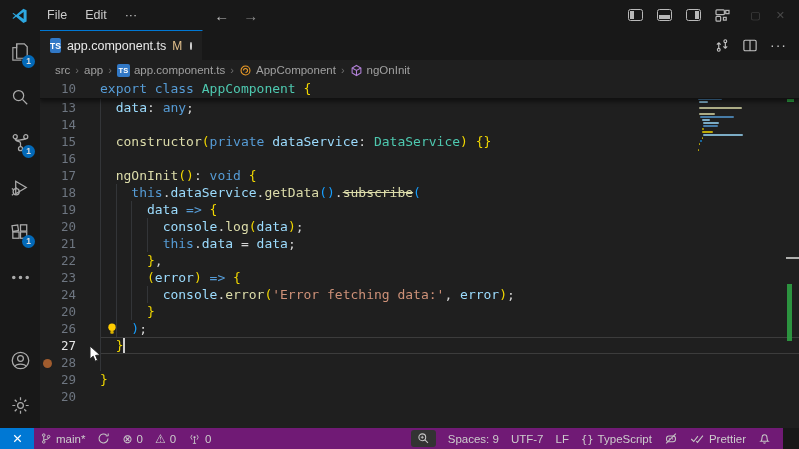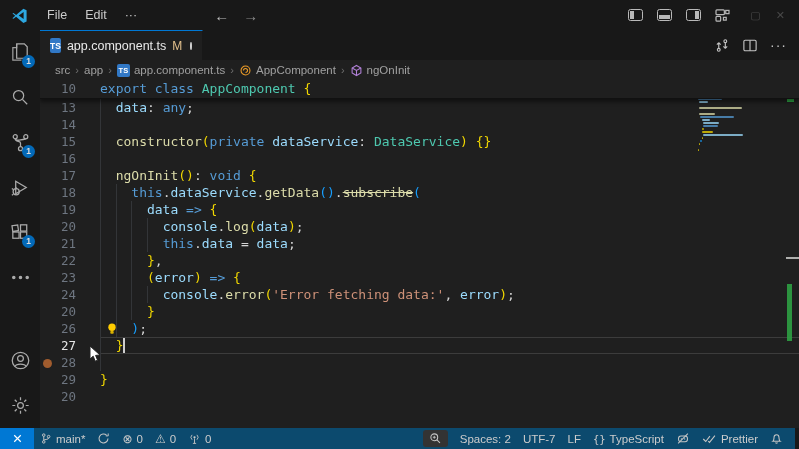--- a/index.html
+++ b/index.html
@@ -53,21 +53,21 @@
   .git-add { position:absolute; left:36px; top:0; width:3px; height:23px; background:#2ea043; }
 
   
   #minimap { position:absolute; left:658px; top:18px; width:62px; }
   .mm-row { height:2px; margin-bottom:1px; border-radius:1px; opacity:.75; }
   #ovr-green-sq { position:absolute; right:5px; top:16px; width:7px; height:6px; background:#2ea043; }
   #ovr-cursor { position:absolute; right:0; top:177px; width:13px; height:2px; background:#aeafad; }
   #ovr-green-bar { position:absolute; right:7px; top:204px; width:5px; height:57px; background:#2ea043; opacity:.9; }
 
   
-  #statusbar { position:absolute; left:0; right:4px; bottom:0; height:21px; background:#0c4a6e; display:flex; align-items:flex-start; font-size:11.5px; color:#cccccc; z-index:40; }
+  #statusbar { position:absolute; left:0; right:16px; bottom:0; height:21px; background:#701a75; display:flex; align-items:flex-start; font-size:11.5px; color:#cccccc; z-index:40; }
   .sb-item { display:flex; align-items:center; gap:4px; padding:0 6px; height:21px; }
   #sb-remote { background:#0078d4; color:#fff; width:34px; justify-content:center; padding:0; }
   #sb-right { margin-left:auto; display:flex; align-items:center; padding-right:6px; }
   .sb-zoom { background:#333; border-radius:3px; height:17px; margin-right:6px; }
   .uni { font-size:12px; }
 
   svg { display:block; }
   #mouse-cursor { position:absolute; left:89px; top:345px; z-index:60; }
 </style>
 </head>
@@ -326,21 +326,21 @@
     </div>
     <div id="sb-right">
       <div class="sb-item sb-zoom">
         <svg width="13" height="13" viewBox="0 0 16 16" fill="none" stroke="#c5c5c5" stroke-width="1.3">
           <circle cx="6.5" cy="6.5" r="4.2"></circle>
           <line x1="9.8" y1="9.8" x2="13.5" y2="13.5"></line>
           <path d="M4.7 6.5h3.6M6.5 4.7v3.6" stroke-width="1.1"></path>
         </svg>
       </div>
       <div class="sb-item">
-        <span>Spaces: 2</span>
+        <span>Spaces: 9</span>
       </div>
       <div class="sb-item">
         <span>UTF-7</span>
       </div>
       <div class="sb-item">
         <span>LF</span>
       </div>
       <div class="sb-item">
         <span style="font-family: &quot;DejaVu Sans Mono&quot;, monospace; font-size: 10.5px;">{}</span>
         <span>TypeScript</span>

